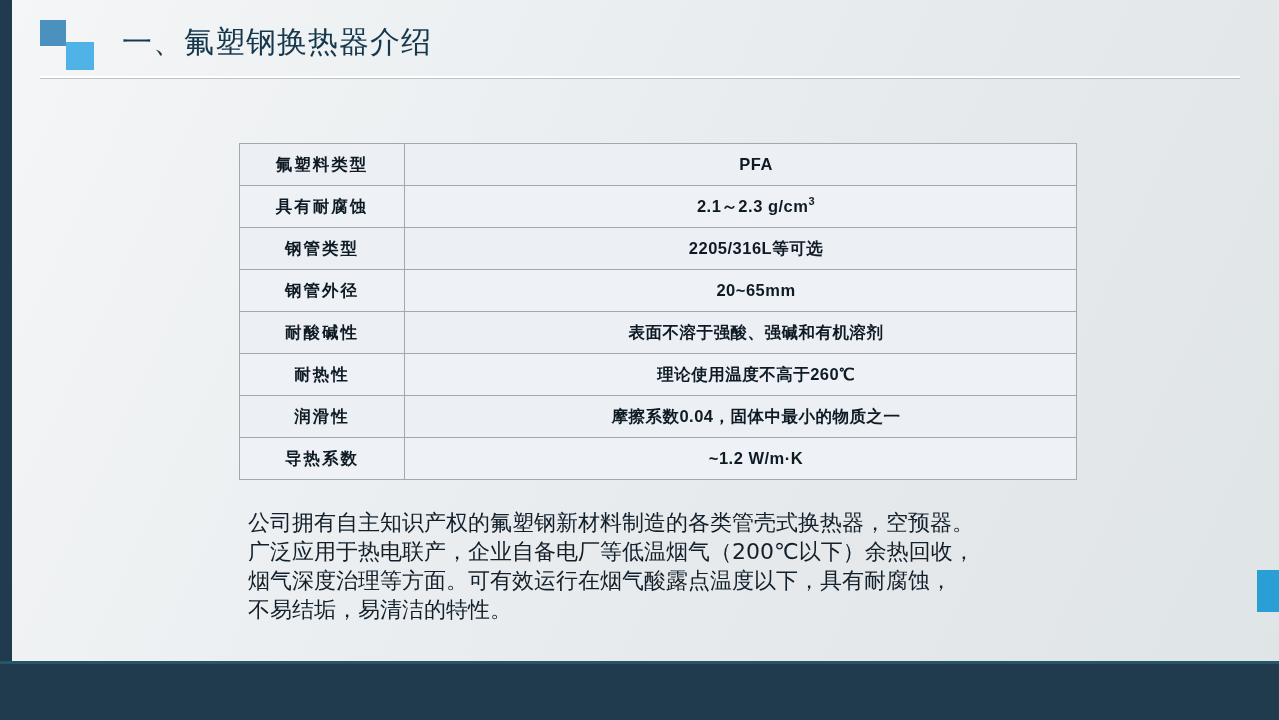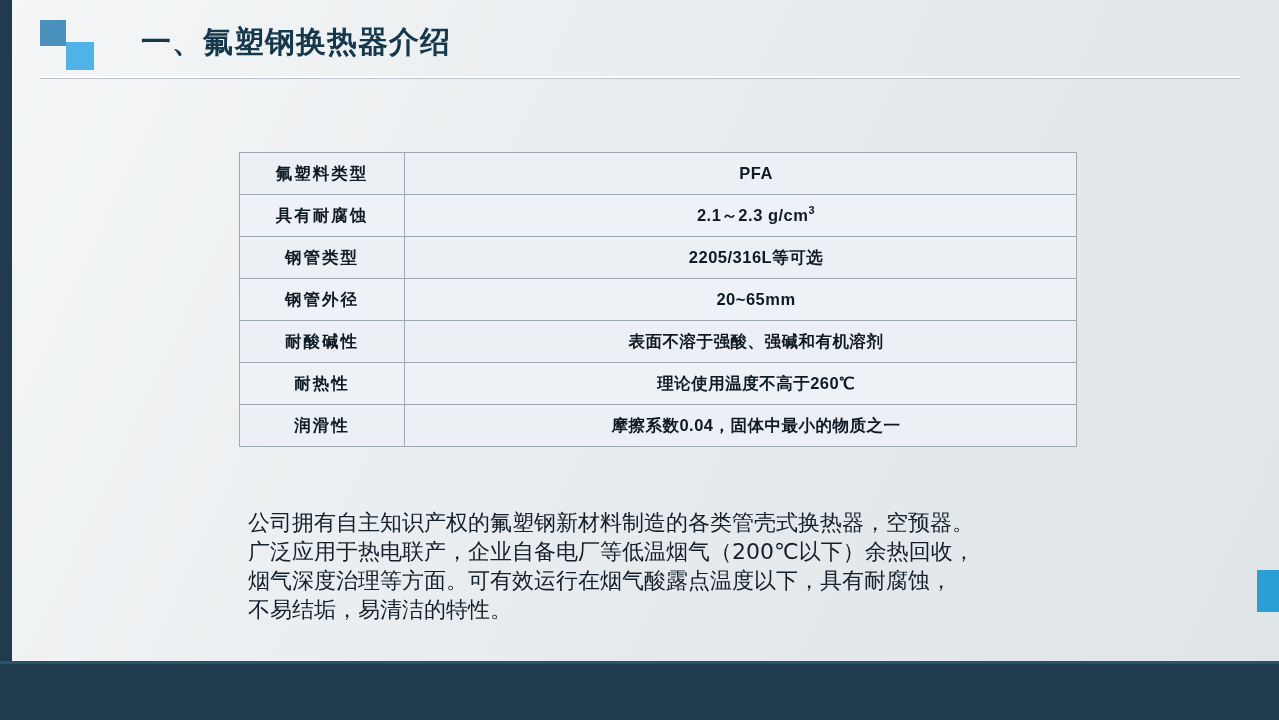--- a/index.html
+++ b/index.html
@@ -69,41 +69,40 @@
     background: #3a9ad9;
   }
   .deco .sq1 { left: 0; top: 0; width: 26px; height: 26px; background: #4a92bd; }
   .deco .sq2 { left: 26px; top: 22px; width: 28px; height: 28px; background: #4fb3e8; }
 
   .title {
     position: absolute;
     left: 122px;
     top: 22px;
     font-size: 30px;
-    font-weight: bold;
+    font-weight: normal;
     color: #16384d;
     letter-spacing: 1px;
     white-space: nowrap;
-    margin-left: 19px;
   }
   .title-rule {
     position: absolute;
     left: 40px;
     top: 76px;
     width: 1200px;
     height: 2px;
     background: #ffffff;
     box-shadow: 0 1px 0 rgba(180,190,198,0.9);
   }
 
   
   .spec-table {
     position: absolute;
     left: 239px;
-    top: 152px;
+    top: 143px;
     width: 802px;
     border-collapse: collapse;
     table-layout: fixed;
   }
   .spec-table td {
     border: 1px solid #9fa9b0;
     height: 39px;
     font-size: 16.5px;
     color: #0f1b24;
     font-weight: bold;
@@ -179,20 +178,24 @@
         <td class="value">表面不溶于强酸、强碱和有机溶剂</td>
       </tr>
       <tr>
         <td class="label">耐热性</td>
         <td class="value">理论使用温度不高于260℃</td>
       </tr>
       <tr>
         <td class="label">润滑性</td>
         <td class="value">摩擦系数0.04，固体中最小的物质之一</td>
       </tr>
+      <tr>
+        <td class="label">导热系数</td>
+        <td class="value">~1.2 W/m·K</td>
+      </tr>
     </tbody>
   </table>
 
   <div class="body-text">
     <div>公司拥有自主知识产权的氟塑钢新材料制造的各类管壳式换热器，空预器。</div>
     <div>广泛应用于热电联产，企业自备电厂等低温烟气（200℃以下）余热回收，</div>
     <div>烟气深度治理等方面。可有效运行在烟气酸露点温度以下，具有耐腐蚀，</div>
     <div>不易结垢，易清洁的特性。</div>
   </div>
 

